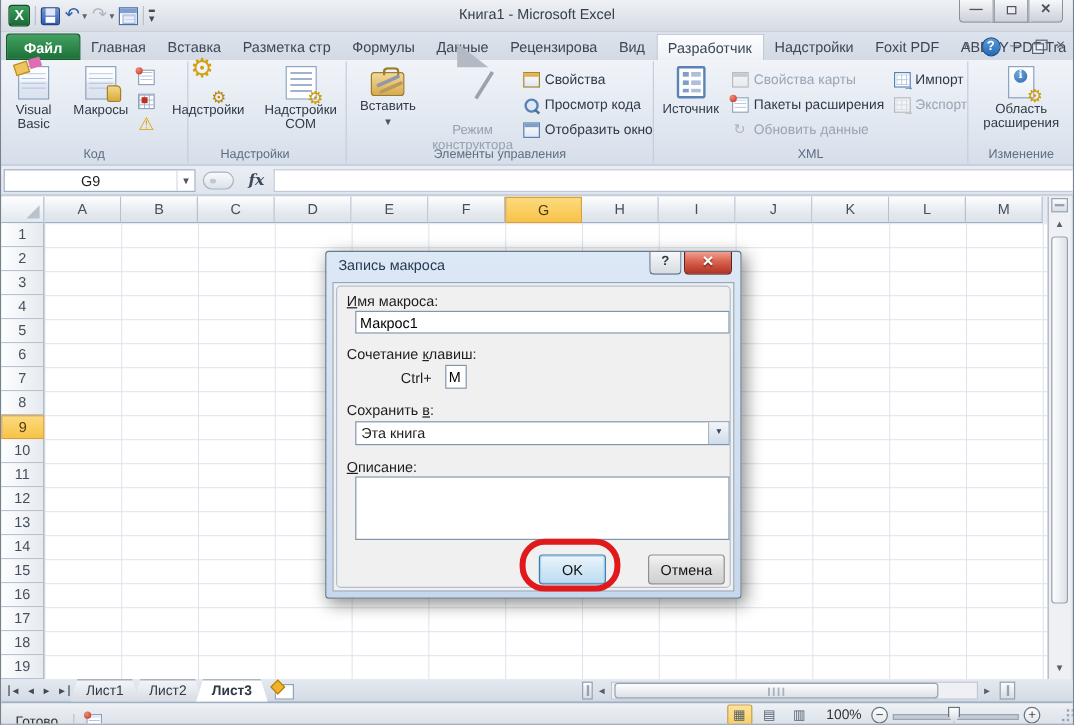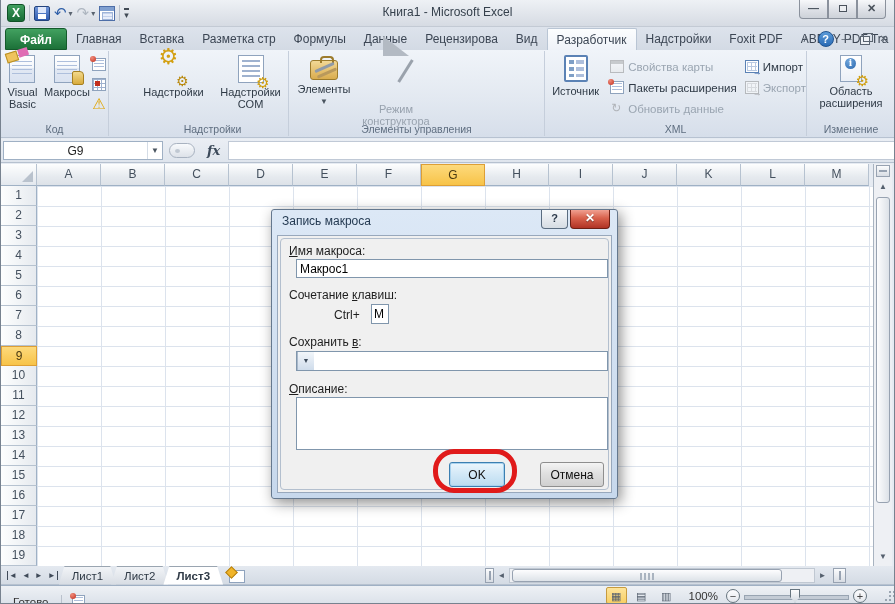--- a/index.html
+++ b/index.html
@@ -51,21 +51,21 @@
   .rc-help { width:16px; height:16px; border-radius:50%; background:linear-gradient(#5b9bd9,#2a6bb5);
      color:#fff; font-weight:bold; text-align:center; line-height:15px; font-size:11px; border:1px solid #1f5390; }
   .rc-restore { position:relative; width:12px; height:12px; }
   .rc-restore:before { content:""; position:absolute; left:0; bottom:0; width:8px; height:7px; border:1px solid #5a6470; background:#eef1f5; }
   .rc-restore:after { content:""; position:absolute; left:3px; top:0; width:8px; height:7px; border:1px solid #5a6470; }
 
   
   .ribbon { position:absolute; left:0; top:50px; width:100%; height:88px;
     background:linear-gradient(#f0f4f9,#e3e9f1 55%,#d6deea); border-bottom:1px solid #b7c2d1; }
   .rgroup { position:absolute; top:1px; bottom:1px; border-right:1px solid #c5cedb; }
-  .g-code     { left:0;    width:108px; }
+  .g-code     { left:0;    width:156px; }
   .g-addins   { left:136px; width:152px; }
   .g-controls { left:288px; width:256px; }
   .g-xml      { left:544px; width:262px; }
   .g-change   { left:806px; width:88px; border-right:none; }
   .glabel { position:absolute; left:0; right:0; bottom:1px; text-align:center; font-size:10.5px; color:#5f6e80; }
   .gbody { position:absolute; left:0; top:2px; right:0; height:68px; display:flex; }
   .bigbtn { display:flex; flex-direction:column; align-items:center; padding-top:2px; font-size:11px;
     color:#2f3a46; text-align:center; line-height:12px; }
   .bigbtn .blabel { margin-top:3px; }
   .bigbtn.dis { color:#98a2ae;gap:42px; }
@@ -372,26 +372,40 @@
           <div class="blabel">Надстройки COM</div>
         </div>
       </div>
       <div class="glabel">Надстройки</div>
     </div>
 
     <div class="rgroup g-controls">
       <div class="gbody" style="gap:6px;padding-left:6px">
         <div class="bigbtn" style="width:58px">
           <div class="icn icn-toolbox"></div>
-          <div class="blabel">Элементы</div>
+          <div class="blabel">Вставить</div>
           <div class="ddarrow">▼</div>
         </div>
         <div class="bigbtn dis" style="width:74px">
           <div class="icn icn-ruler"></div>
           <div class="blabel">Режим конструктора</div>
+        </div>
+        <div style="display:flex;flex-direction:column;justify-content:flex-start;padding-top:3px">
+          <div class="smallrow">
+            <span class="mi mi-window mi-gold"></span>
+            <span>Свойства</span>
+          </div>
+          <div class="smallrow">
+            <span class="mi mi-lens"></span>
+            <span>Просмотр кода</span>
+          </div>
+          <div class="smallrow">
+            <span class="mi mi-window"></span>
+            <span>Отобразить окно</span>
+          </div>
         </div>
       </div>
       <div class="glabel">Элементы управления</div>
     </div>
 
     <div class="rgroup g-xml">
       <div class="gbody" style="gap:8px;padding-left:4px">
         <div class="bigbtn" style="width:58px">
           <div class="icn icn-source"></div>
           <div class="blabel">Источник</div>
@@ -539,20 +553,21 @@
     <div class="dlg-close">✕</div>
     <div class="dlg-body">
       <div class="dlg-group">
         <div class="dlabel lbl-name"><span></span><span class="u">И</span><span>мя макроса:</span></div>
         <input class="dlg-input inp-name" value="Макрос1" style="">
         <div class="dlabel lbl-short"><span>Сочетание </span><span class="u">к</span><span>лавиш:</span></div>
         <div class="ctrl-lbl">Ctrl+</div>
         <input class="dlg-input inp-short" value="M" style="">
         <div class="dlabel lbl-save"><span>Сохранить </span><span class="u">в</span><span>:</span></div>
         <div class="combo">
+          <span class="combo-text">Эта книга</span>
           <span class="combo-btn">▼</span>
         </div>
         <div class="dlabel lbl-desc"><span></span><span class="u">О</span><span>писание:</span></div>
         <textarea class="inp-desc" style=""></textarea>
         <button class="dbtn btn-ok">OK</button>
         <button class="dbtn btn-cancel">Отмена</button>
       </div>
     </div>
   </div>
 

